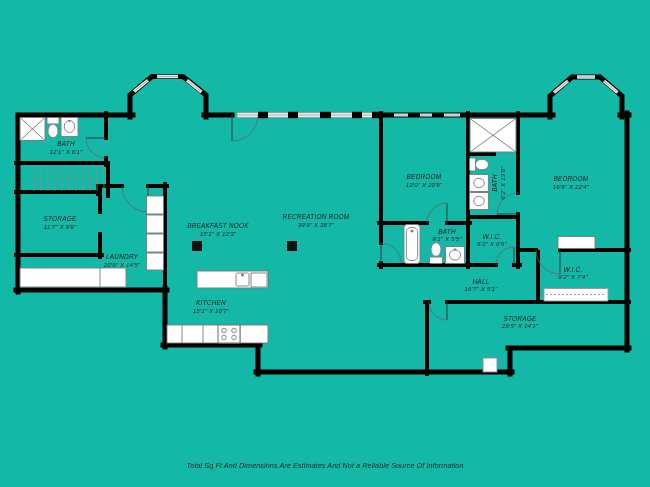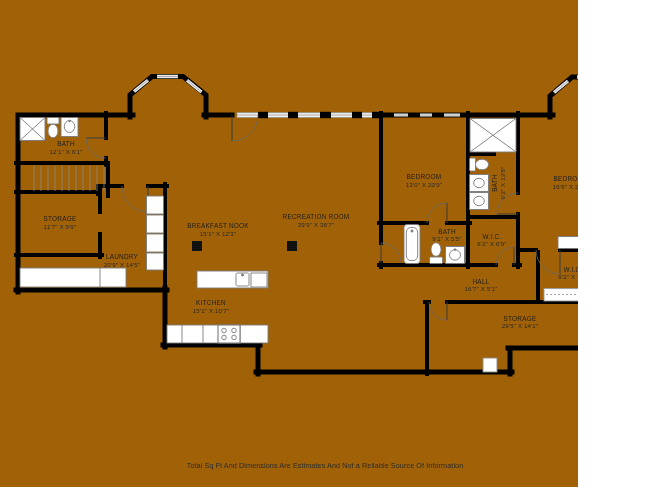--- a/index.html
+++ b/index.html
@@ -1,17 +1,17 @@
 <!DOCTYPE html>
 <html><head>
 <meta charset="utf-8">
 <style>
   html,body{margin:0;padding:0;background:#ffffff;}
-  #stage{position:relative;width:578px;height:487px;background:#a16207;overflow:hidden;
-         font-family:"Liberation Sans", sans-serif;}
+  #stage{position:relative;width:650px;height:487px;background:#14b8a6;overflow:hidden;
+         font-family:"Liberation Sans", sans-serif;font-style:italic;}
   svg{position:absolute;left:0;top:0;}
   text{font-family:"Liberation Sans", sans-serif;fill:#1d1d1d;}
   .room-name{font-size:6.4px;letter-spacing:.25px;}
   .room-dims{font-size:6.1px;letter-spacing:.15px;fill:#2a2a2a;}
   .disclaimer{font-size:7.2px;fill:#2b2b2b;letter-spacing:.1px;}
 </style>
 </head>
 <body>
 
 <div id="stage">

